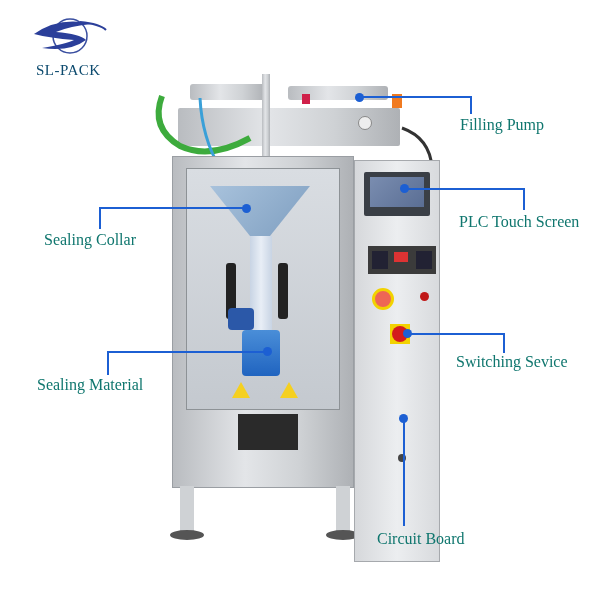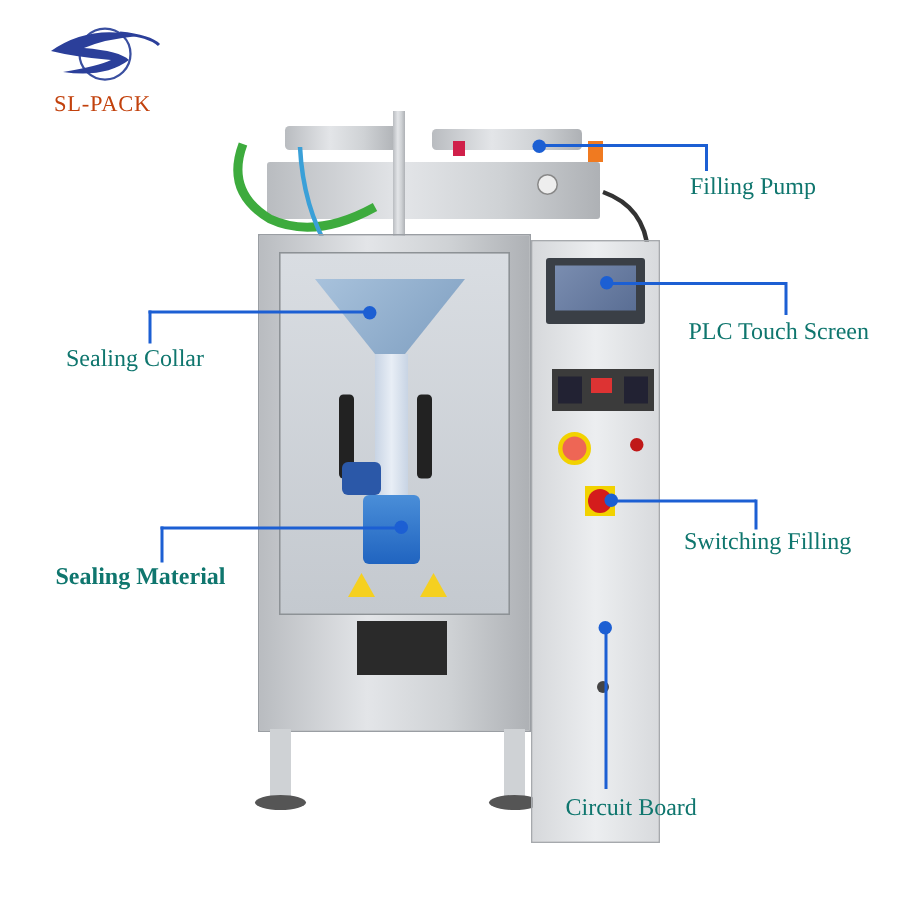--- a/index.html
+++ b/index.html
@@ -1,18 +1,18 @@
 <!DOCTYPE html>
 <html><head>
 <meta charset="utf-8">
 <style>
   html,body{margin:0;padding:0;background:#fff;}
   body{width:600px;height:600px;position:relative;overflow:hidden;font-family:"Liberation Serif","DejaVu Serif",serif;}
   .abs{position:absolute;}
-  .logo-text{left:36px;top:62px;font-size:15px;color:#c2410c;letter-spacing:0.5px;}
+  .logo-text{left:36px;top:62px;font-size:15px;color:#0c4a6e;letter-spacing:0.5px;}
   .label{font-size:16px;color:#0f766e;white-space:nowrap;}
   .line{position:absolute;background:#1c5fd3;}
   .dot{position:absolute;width:9px;height:9px;border-radius:50%;background:#1c5fd3;}
   
   .steel{background:linear-gradient(90deg,#b9bcc0,#e3e5e8 40%,#cfd2d5 70%,#aeb1b5);}
   .panel{background:linear-gradient(90deg,#d6d8db,#eceef0 50%,#d8dadd);}
 </style>
 </head>
 <body>
 
@@ -86,22 +86,22 @@
 <div class="abs label" style="left:459px;top:213px;">PLC Touch Screen</div>
 
 <div class="dot" style="left:242px;top:204px;"></div>
 <div class="line" style="left:99px;top:207px;width:146px;height:2px;"></div>
 <div class="line" style="left:99px;top:207px;width:2px;height:22px;"></div>
 <div class="abs label" style="left:44px;top:231px;">Sealing Collar</div>
 
 <div class="dot" style="left:403px;top:329px;"></div>
 <div class="line" style="left:407px;top:333px;width:97px;height:2px;"></div>
 <div class="line" style="left:503px;top:333px;width:2px;height:20px;"></div>
-<div class="abs label" style="left:456px;top:353px;">Switching Filling</div>
+<div class="abs label" style="left:456px;top:353px;">Switching Sevice</div>
 
 <div class="dot" style="left:263px;top:347px;"></div>
 <div class="line" style="left:107px;top:351px;width:160px;height:2px;"></div>
 <div class="line" style="left:107px;top:351px;width:2px;height:24px;"></div>
-<div class="abs label" style="left:37px;top:376px;font-weight:bold;">Sealing Material</div>
+<div class="abs label" style="left:37px;top:376px;">Sealing Material</div>
 
 <div class="dot" style="left:399px;top:414px;"></div>
 <div class="line" style="left:403px;top:418px;width:2px;height:108px;"></div>
 <div class="abs label" style="left:377px;top:530px;">Circuit Board</div>
 
 </body></html>

